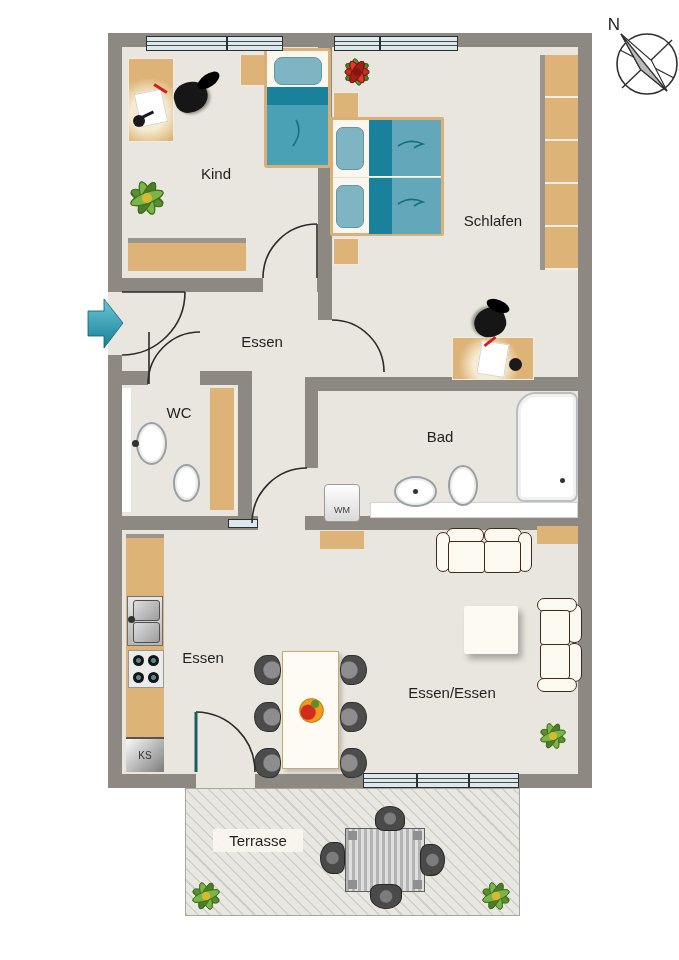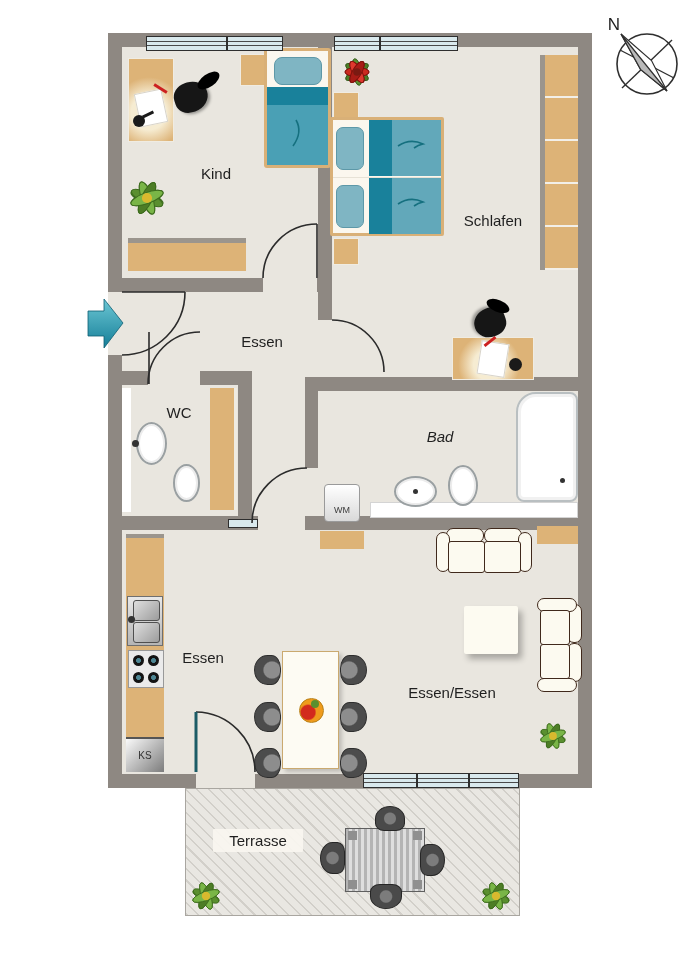--- a/index.html
+++ b/index.html
@@ -271,21 +271,21 @@
     <use href="#plantR" transform="translate(357,72) scale(1.5)"></use>
     <use href="#plantG" transform="translate(553,736) scale(1.3)"></use>
     <use href="#plantG" transform="translate(206,896) scale(1.4)"></use>
     <use href="#plantG" transform="translate(496,896) scale(1.4)"></use>
   </svg>
 
   <div class="label" style="left:216px;top:173px;">Kind</div>
   <div class="label" style="left:493px;top:220px;">Schlafen</div>
   <div class="label" style="left:262px;top:341px;">Essen</div>
   <div class="label" style="left:179px;top:412px;">WC</div>
-  <div class="label" style="left:440px;top:436px;font-style:italic;">Bad</div>
+  <div class="label" style="left:440px;top:436px;">Bad</div>
   <div class="label" style="left:203px;top:657px;">Essen</div>
   <div class="label" style="left:452px;top:692px;">Essen/Essen</div>
   <div class="abs" style="left:213px;top:829px;width:90px;height:23px;background:rgba(248,246,240,.92);border-radius:1px;
        display:flex;align-items:center;justify-content:center;font-size:15px;color:#1f1f1f;">
     <span>Terrasse</span>
   </div>
   <div class="label" style="left:614px;top:25px;font-size:17px;">N</div>
 
 </div>
 

